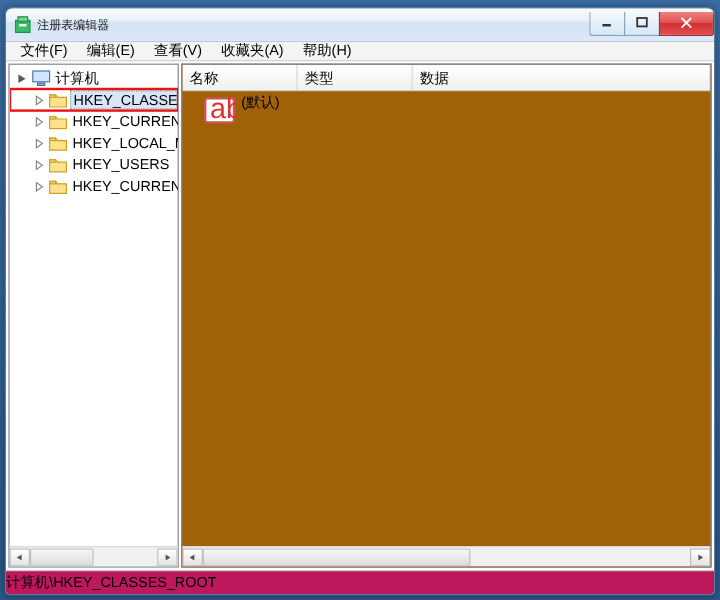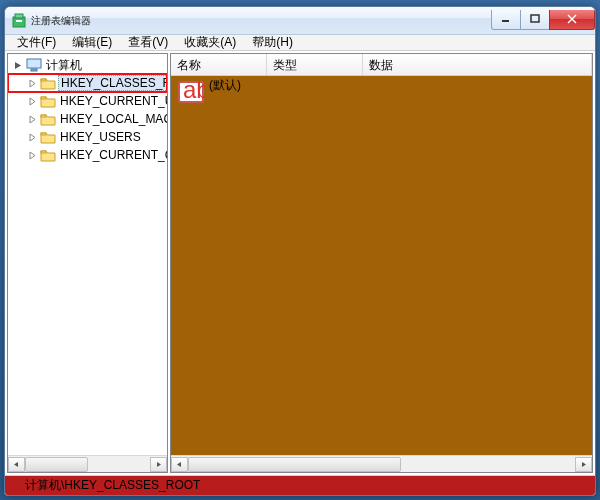--- a/index.html
+++ b/index.html
@@ -9,41 +9,41 @@
   .titlebar .app-icon { width: 16px; height: 16px; margin-right: 4px; }
   .titlebar .title { flex: 1; color: #222; font-size: 10px; }
   .win-controls { display: flex; height: 20px; margin-top: -2px; }
   .win-btn { width: 30px; height: 20px; border: 1px solid #8aa3c0; border-top: none; background: linear-gradient(to bottom, #f5faff, #d7e6f6); display: flex; align-items: center; justify-content: center; margin-left: -1px; cursor: pointer; }
   .win-btn.min { border-radius: 0 0 0 3px; }
   .win-btn.close { width: 46px; background: linear-gradient(to bottom, #f08080 0%, #e05050 49%, #d03030 50%, #e05050 100%); border-color: #a03030; border-radius: 0 0 3px 0; color: #fff; }
   .win-btn svg { display: block; }
   .menubar { height: 16px; background: #f4f4f4; display: flex; align-items: center; padding: 0 4px; border-bottom: 1px solid #d0d0d0; }
   .menuitem { padding: 2px 8px; cursor: pointer; }
   .content { flex: 1; display: flex; min-height: 0; }
-  .tree-pane { width: 161px; border: 1px solid #828790; margin: 2px 0 2px 2px; background: #fff; display: flex; flex-direction: column; overflow: hidden; }
+  .tree-pane { width: 142px; border: 1px solid #828790; margin: 2px 0 2px 2px; background: #fff; display: flex; flex-direction: column; overflow: hidden; }
   .tree { flex: 1; overflow: auto; padding-top: 2px; }
   .tree-row { display: flex; align-items: center; height: 18px; white-space: nowrap; padding-left: 4px; cursor: pointer; }
   .tree-row.child { padding-left: 18px; }
   .tree-row.highlighted { outline: 2px solid #e11; outline-offset: -1px; }
   .expander { width: 12px; height: 12px; display: flex; align-items: center; justify-content: center; color: #666; flex-shrink: 0; }
   .tree-icon { width: 16px; height: 14px; flex-shrink: 0; margin: 0 2px; }
   .tree-label { padding: 0 2px; }
   .tree-label.selected { background: #d8e6f7; border: 1px dotted #7aa; }
   .list-pane { flex: 1; border: 1px solid #828790; margin: 2px 2px 2px 2px; background: #a16207; display: flex; flex-direction: column; overflow: hidden; }
   .list-header { height: 22px; display: flex; background: linear-gradient(to bottom, #fff, #f0f0f0); border-bottom: 1px solid #d0d0d0; }
   .list-header .col { padding: 3px 6px; border-right: 1px solid #d8d8d8; cursor: pointer; }
   .list-body { flex: 1; overflow: auto; }
   .list-row { display: flex; height: 18px; align-items: center; }
   .list-row .cell { padding: 0 6px; display: flex; align-items: center; }
-  .val-icon { width: 28px; height: 14px; margin-right: 4px; flex-shrink: 0; }
+  .val-icon { width: 28px; height: 14px; margin-right: 4px; flex-shrink: 0; margin-left: 11px; }
   .hscroll { height: 17px; background: #f0f0f0; border-top: 1px solid #d8d8d8; display: flex; align-items: center; }
   .hscroll .arrow { width: 17px; height: 15px; border: 1px solid #c0c0c0; background: linear-gradient(to bottom,#fff,#e4e4e4); display: flex; align-items: center; justify-content: center; cursor: pointer; }
   .hscroll .track { flex: 1; height: 15px; position: relative; }
   .hscroll .thumb { position: absolute; left: 0; width: 50%; height: 100%; background: linear-gradient(to bottom,#f7f7f7,#dcdcdc); border: 1px solid #c0c0c0; border-radius: 2px; cursor: pointer; }
-  .statusbar { height: 20px; background: #b91c1c; border-top: 1px solid #d0d0d0; padding: 2px 20px; display: flex; align-items: center; }
+  .statusbar { height: 20px; background: #be185d; border-top: 1px solid #d0d0d0; padding: 2px 0; display: flex; align-items: center; }
   .col-name { width: 96px; } .col-type { width: 96px; } .col-data { flex: 1; }
 </style>
 </head>
 <body>
 
 <div class="window">
   <div class="titlebar">
     <span class="app-icon">
       <svg viewBox="0 0 16 16">
           <rect x="2" y="4" width="12" height="10" fill="#3bbb67" stroke="#2a8a4c"></rect>

